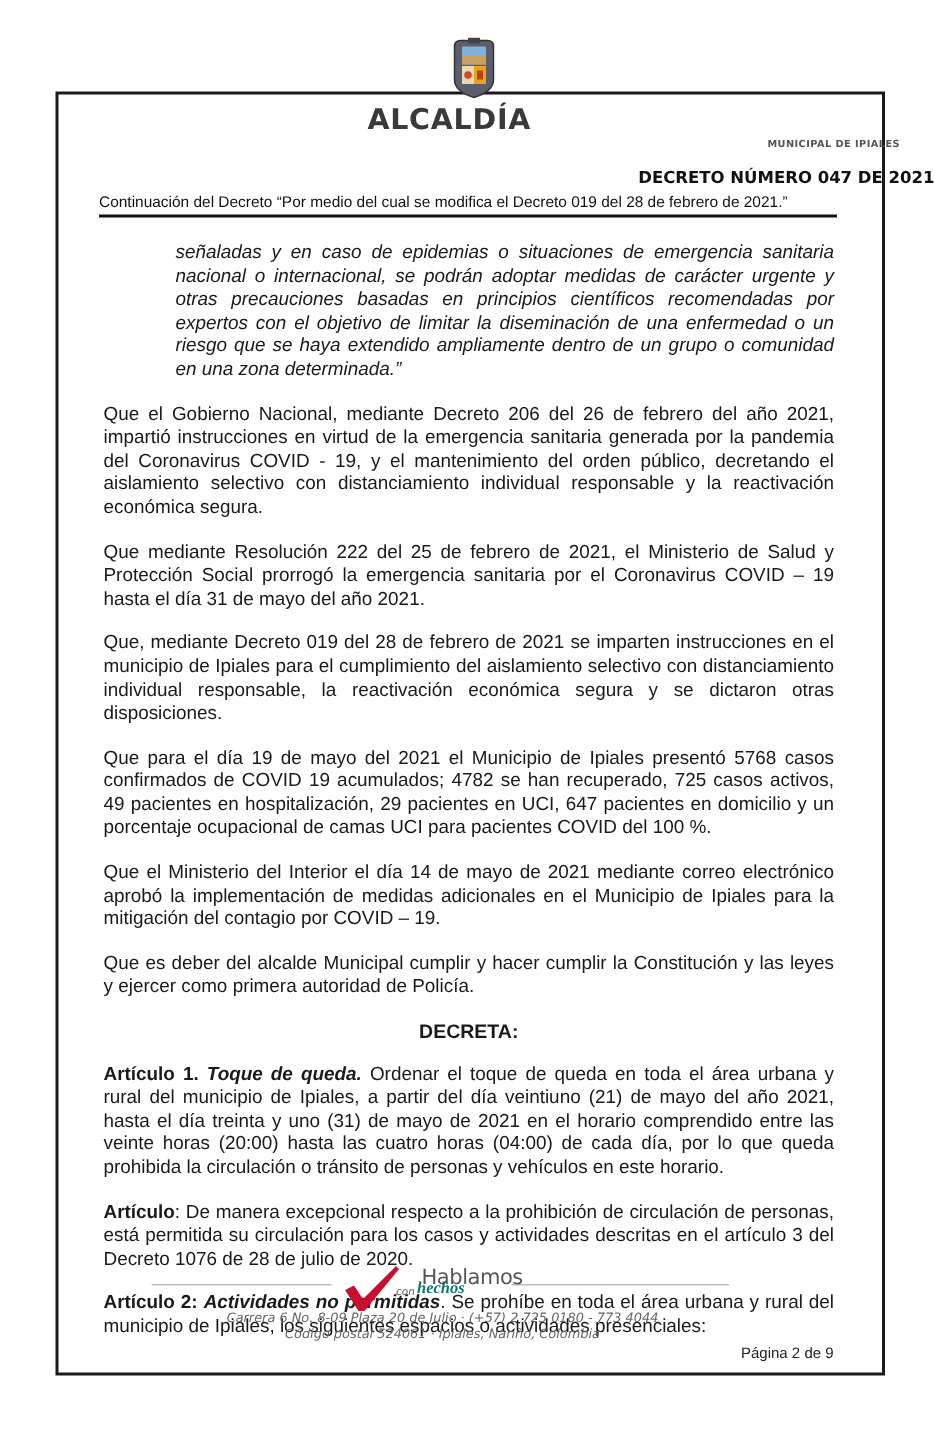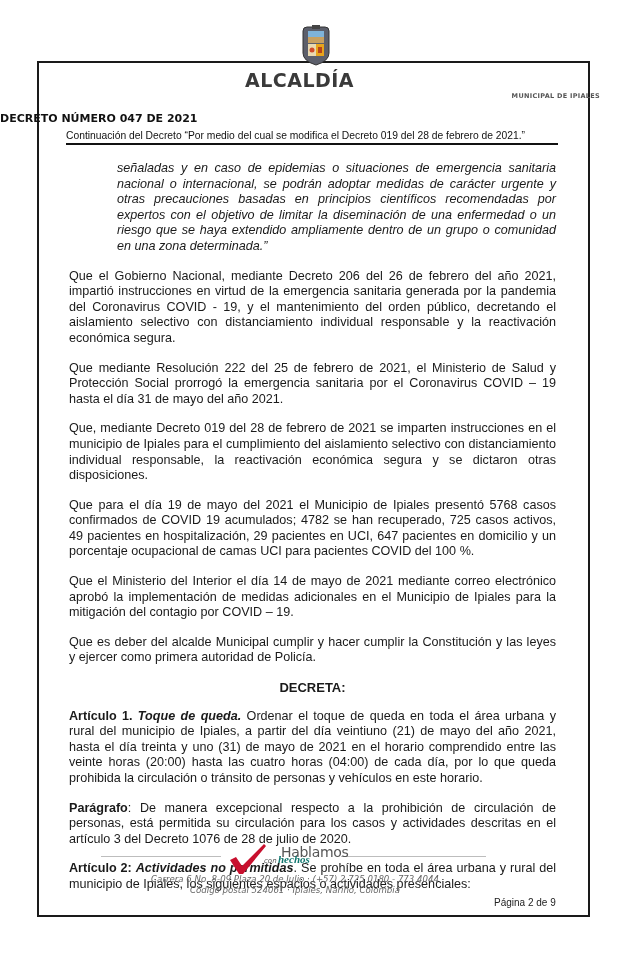--- a/index.html
+++ b/index.html
@@ -1,21 +1,21 @@
 <!DOCTYPE html>
 <html><head>
 <meta charset="utf-8">
 <style>
   html, body { margin: 0; padding: 0; background: #ffffff; }
   body { width: 623px; height: 960px; position: relative; overflow: hidden; font-family: "Liberation Sans", sans-serif; color: #1a1a1a; }
   .frame { position: absolute; left: 37px; top: 61px; width: 549px; height: 852px; border: 2px solid #1a1a1a; box-sizing: content-box; }
   .crest { position: absolute; left: 299px; top: 25px; width: 34px; height: 42px; }
   .alcaldia { position: absolute; left: 0; width: 599px; top: 69px; text-align: center; font-family: "DejaVu Sans", sans-serif; font-weight: bold; font-size: 19px; letter-spacing: 0.5px; color: #3a3a3a; }
   .municipal { position: absolute; left: 0; width: 600px; top: 92px; text-align: right; font-family: "DejaVu Sans", sans-serif; font-weight: bold; font-size: 6.5px; letter-spacing: 0.3px; color: #555; }
-  .decreto-num { position: absolute; left: 0; width: 623px; top: 112px; text-align: left; font-family: "DejaVu Sans", sans-serif; font-weight: bold; font-size: 11px; color: #111; }
+  .decreto-num { position: absolute; left: 0; width: 623px; top: 112px; text-align: right; font-family: "DejaVu Sans", sans-serif; font-weight: bold; font-size: 11px; color: #111; }
   .continuacion { position: absolute; left: 66px; top: 130px; font-size: 10.3px; color: #111; white-space: nowrap; }
   .rule { position: absolute; left: 66px; top: 143px; width: 492px; height: 2px; background: #111; }
   .body-text { position: absolute; left: 69px; width: 487px; top: 161px; font-size: 12.6px; line-height: 15.6px; text-align: justify; color: #1a1a1a; }
   .body-text p { margin: 0 0 14px 0; }
   .body-text p.italic { font-style: italic; margin-left: 48px; }
   .body-text .decreta { text-align: center; font-weight: bold; margin: 4px 0 13px 0; font-size: 13px; }
   .body-text b { font-weight: bold; }
   .body-text .bi { font-weight: bold; font-style: italic; }
   .footer-line-left { position: absolute; left: 101px; top: 856px; width: 120px; height: 1px; background: #bdbdbd; }
   .footer-line-right { position: absolute; left: 341px; top: 856px; width: 145px; height: 1px; background: #bdbdbd; }
@@ -52,21 +52,21 @@
 <div class="body-text">
   <p class="italic">señaladas y en caso de epidemias o situaciones de emergencia sanitaria nacional o internacional, se podrán adoptar medidas de carácter urgente y otras precauciones basadas en principios científicos recomendadas por expertos con el objetivo de limitar la diseminación de una enfermedad o un riesgo que se haya extendido ampliamente dentro de un grupo o comunidad en una zona determinada.”</p>
   <p>Que el Gobierno Nacional, mediante Decreto 206 del 26 de febrero del año 2021, impartió instrucciones en virtud de la emergencia sanitaria generada por la pandemia del Coronavirus COVID - 19, y el mantenimiento del orden público, decretando el aislamiento selectivo con distanciamiento individual responsable y la reactivación económica segura.</p>
   <p>Que mediante Resolución 222 del 25 de febrero de 2021, el Ministerio de Salud y Protección Social prorrogó la emergencia sanitaria por el Coronavirus COVID – 19 hasta el día 31 de mayo del año 2021.</p>
   <p>Que, mediante Decreto 019 del 28 de febrero de 2021 se imparten instrucciones en el municipio de Ipiales para el cumplimiento del aislamiento selectivo con distanciamiento individual responsable, la reactivación económica segura y se dictaron otras disposiciones.</p>
   <p>Que para el día 19 de mayo del 2021 el Municipio de Ipiales presentó 5768 casos confirmados de COVID 19 acumulados; 4782 se han recuperado, 725 casos activos, 49 pacientes en hospitalización, 29 pacientes en UCI, 647 pacientes en domicilio y un porcentaje ocupacional de camas UCI para pacientes COVID del 100 %.</p>
   <p>Que el Ministerio del Interior el día 14 de mayo de 2021 mediante correo electrónico aprobó la implementación de medidas adicionales en el Municipio de Ipiales para la mitigación del contagio por COVID – 19.</p>
   <p>Que es deber del alcalde Municipal cumplir y hacer cumplir la Constitución y las leyes y ejercer como primera autoridad de Policía.</p>
   <p class="decreta">DECRETA:</p>
   <p><b>Artículo 1.</b> <span class="bi">Toque de queda.</span><span> Ordenar el toque de queda en toda el área urbana y rural del municipio de Ipiales, a partir del día veintiuno (21) de mayo del año 2021, hasta el día treinta y uno (31) de mayo de 2021 en el horario comprendido entre las veinte horas (20:00) hasta las cuatro horas (04:00) de cada día, por lo que queda prohibida la circulación o tránsito de personas y vehículos en este horario.</span></p>
-  <p><b>Parágrafo</b><span>: De manera excepcional respecto a la prohibición de circulación de personas, está permitida su circulación para los casos y actividades descritas en el artículo 3 del Decreto 1076 de 28 de julio de 2020.</span></p>
+  <p><b>Artículo</b><span>: De manera excepcional respecto a la prohibición de circulación de personas, está permitida su circulación para los casos y actividades descritas en el artículo 3 del Decreto 1076 de 28 de julio de 2020.</span></p>
   <p><b>Artículo 2:</b> <span class="bi">Actividades no permitidas</span><span>. Se prohíbe en toda el área urbana y rural del municipio de Ipiales, los siguientes espacios o actividades presenciales:</span></p>
 </div>
 
 <div class="footer-line-left"></div>
 <div class="footer-line-right"></div>
 
 <div class="slogan">
   <svg width="40" height="34" viewBox="0 0 40 34">
     <path d="M2 18 L8 15 L14 24 L36 2 L38 4 L15 32 L11 32 Z" fill="#c8102e"></path>
   </svg>

